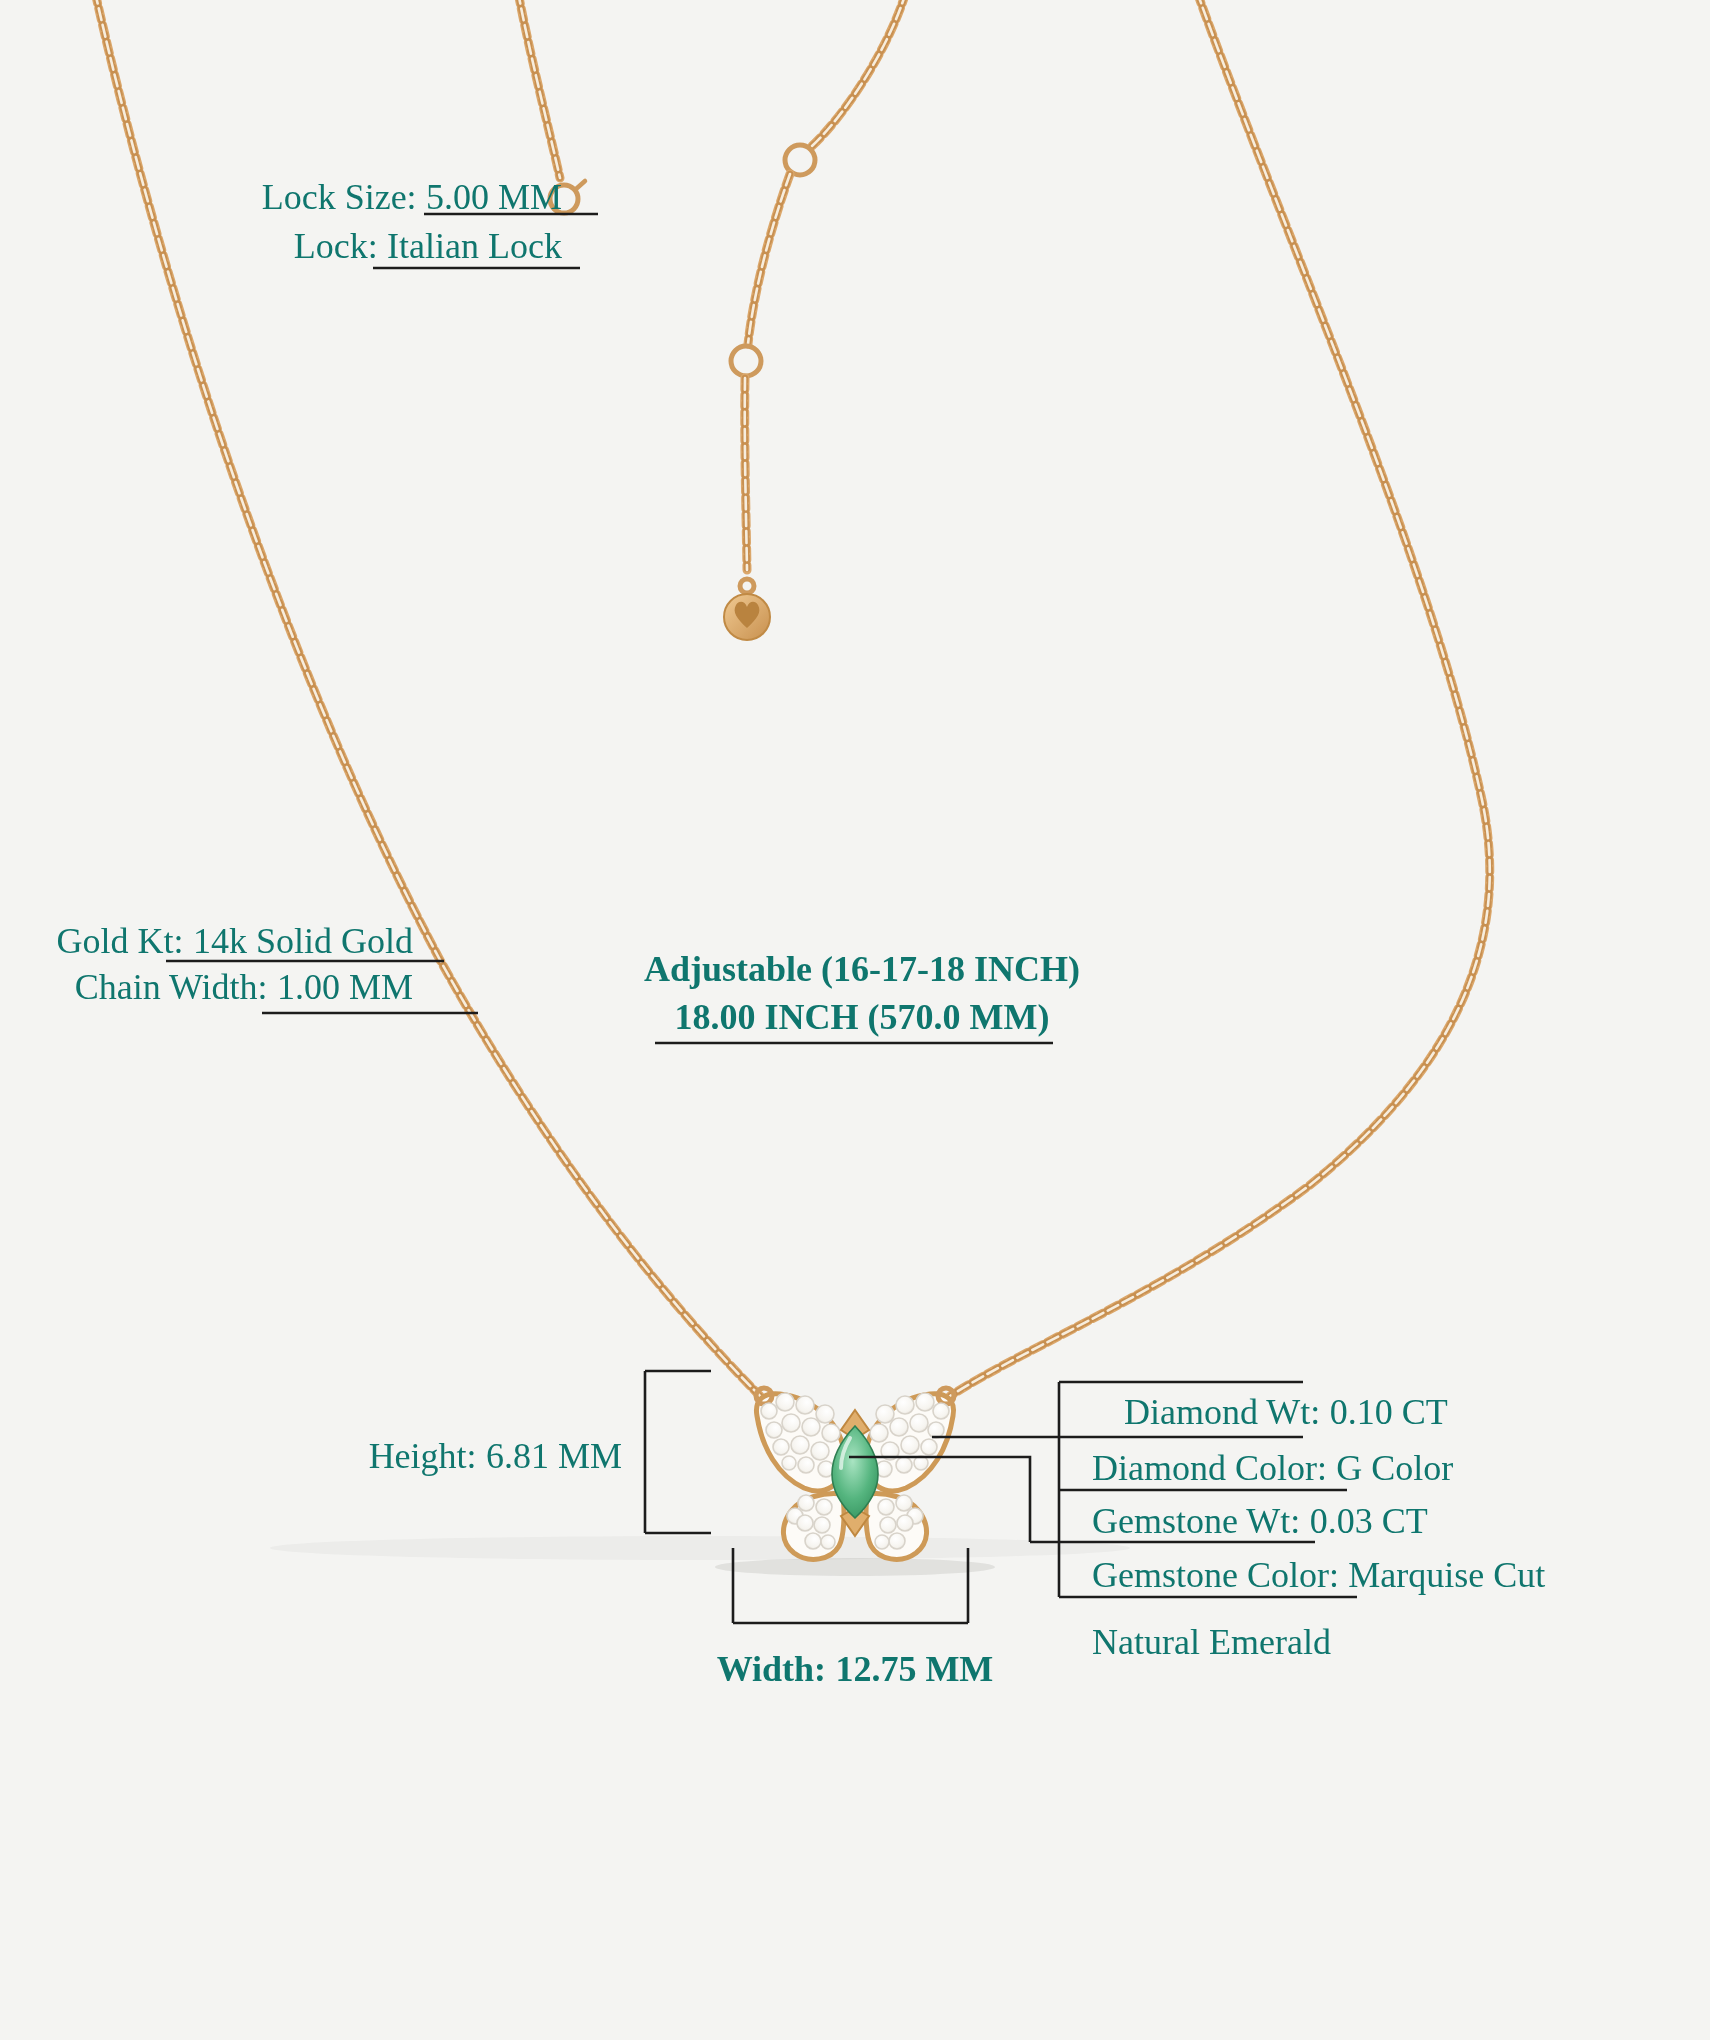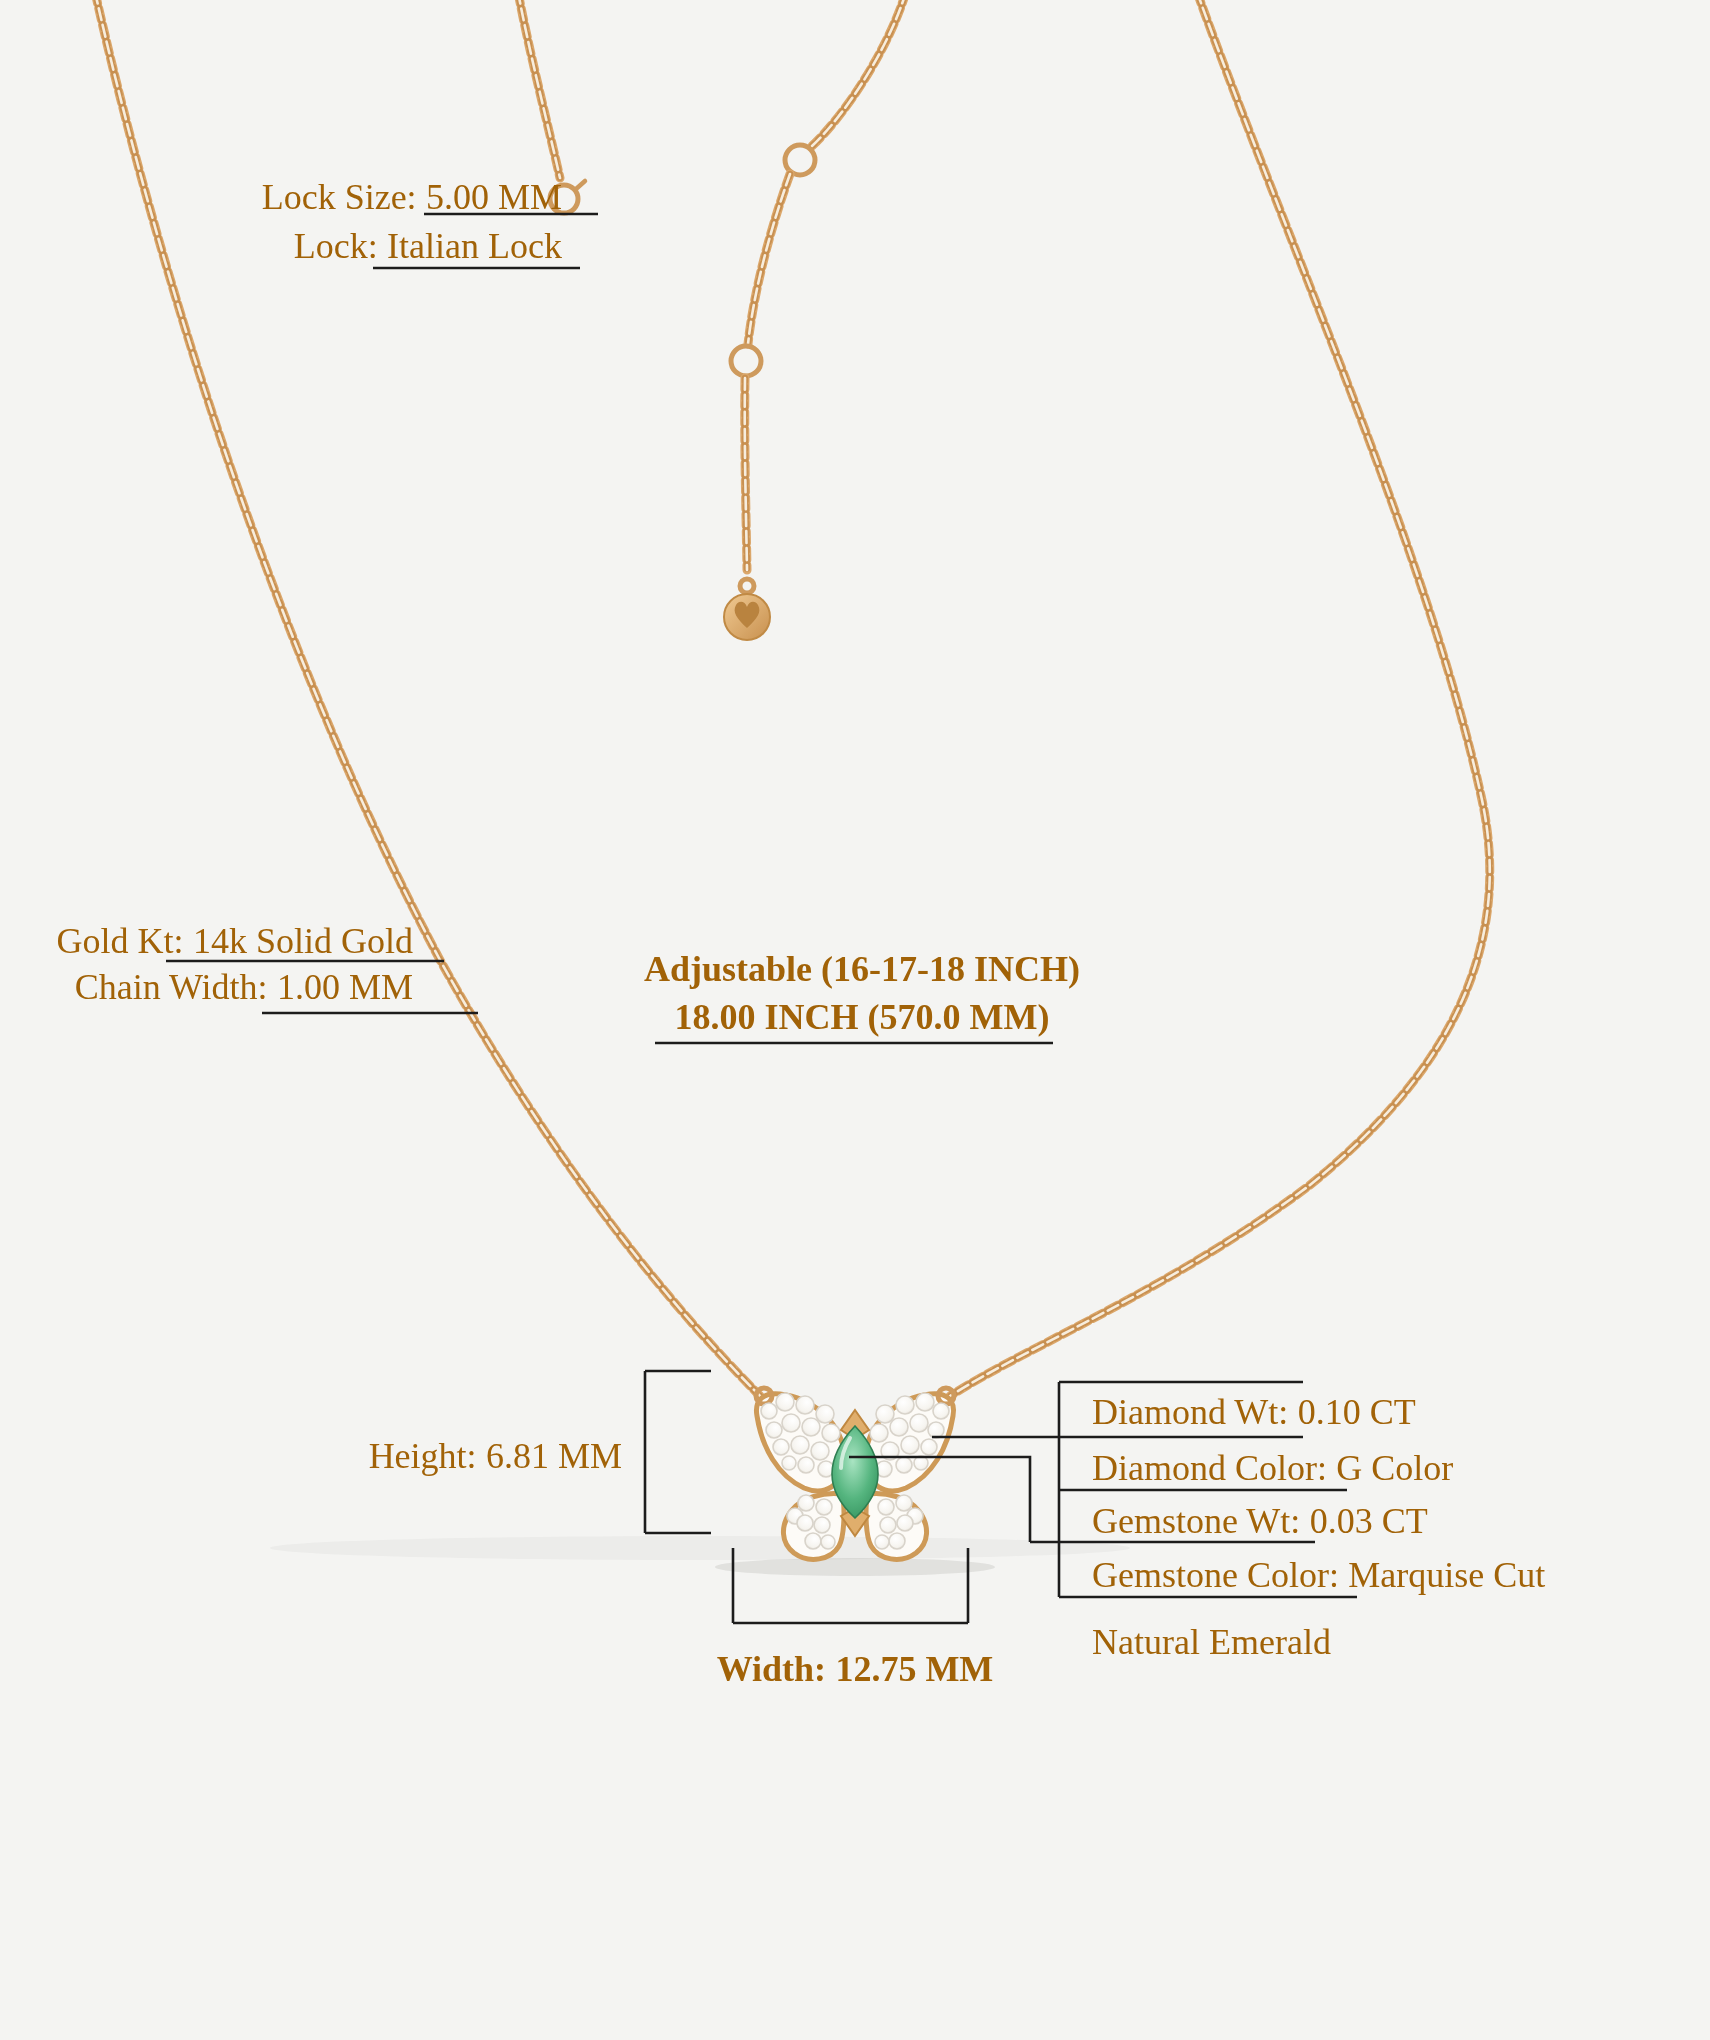--- a/index.html
+++ b/index.html
@@ -4,21 +4,21 @@
 <style>
   html,body{margin:0;padding:0;}
   body{
     width:1710px;height:2040px;position:relative;overflow:hidden;
     background:#f4f4f2;
     font-family:"Liberation Serif","DejaVu Serif",serif;
     color:#141414;
   }
   #stage{position:absolute;left:0;top:0;width:1710px;height:2040px;}
   svg.layer{position:absolute;left:0;top:0;}
-  .ann{position:absolute;font-size:36px;line-height:1.18;white-space:nowrap;color:#a16207;}
+  .ann{position:absolute;font-size:36px;line-height:1.18;white-space:nowrap;color:#0f766e;}
   .ann .val{margin-left:0.26em;}
   .right{text-align:right;}
   .center{text-align:center;font-weight:bold;}
   .chainA{fill:none;stroke:#dba76b;stroke-width:9;stroke-dasharray:12 5;stroke-linecap:round;}
   .chainB{fill:none;stroke:#c89051;stroke-width:6.5;stroke-dasharray:12 5;stroke-dashoffset:8.5;stroke-linecap:round;}
   .chainC{fill:none;stroke:#f7eddd;stroke-width:2.6;stroke-dasharray:12 5;stroke-linecap:round;}
   .goldring{fill:none;stroke:#ce9a5d;stroke-width:5;}
   .mline{stroke:#1c1c1c;stroke-width:2.6;fill:none;}
   .wing{fill:#fdfbf7;stroke:#ce9a57;stroke-width:5;stroke-linejoin:round;}
   .dia{fill:url(#dgrad);stroke:#d8d3ca;stroke-width:1.6;}
@@ -182,21 +182,21 @@
   </div>
 
   <div class="ann right" style="left:310px;top:1435px;width:312px">
     <span>Height:</span><span class="val">6.81 MM</span>
   </div>
 
   <div class="ann center" style="left:700px;top:1648px;width:310px">
     <span>Width:</span><span class="val">12.75 MM</span>
   </div>
 
-  <div class="ann" style="left:1092px;top:1391px">
+  <div class="ann" style="left:1124px;top:1391px">
     <span>Diamond Wt:</span><span class="val">0.10 CT</span>
   </div>
   <div class="ann" style="left:1092px;top:1447px">
     <span>Diamond Color:</span><span class="val">G Color</span>
   </div>
   <div class="ann" style="left:1092px;top:1500px">
     <span>Gemstone Wt:</span><span class="val">0.03 CT</span>
   </div>
   <div class="ann" style="left:1092px;top:1554px">
     <span>Gemstone Color:</span><span class="val">Marquise Cut</span>

